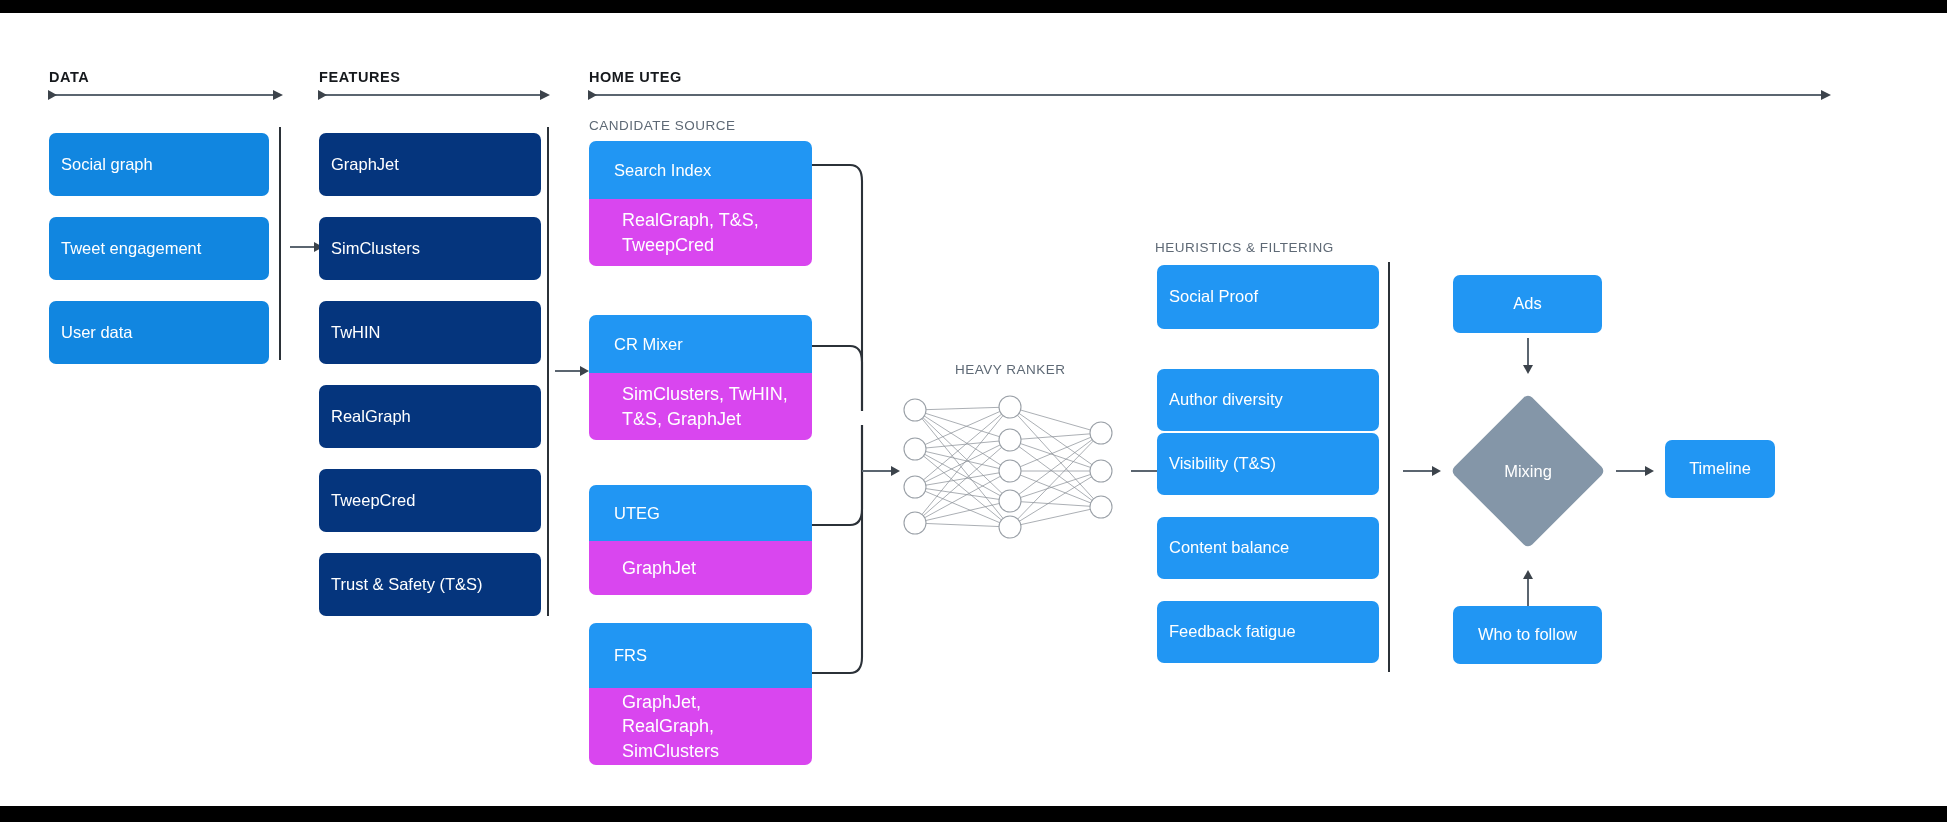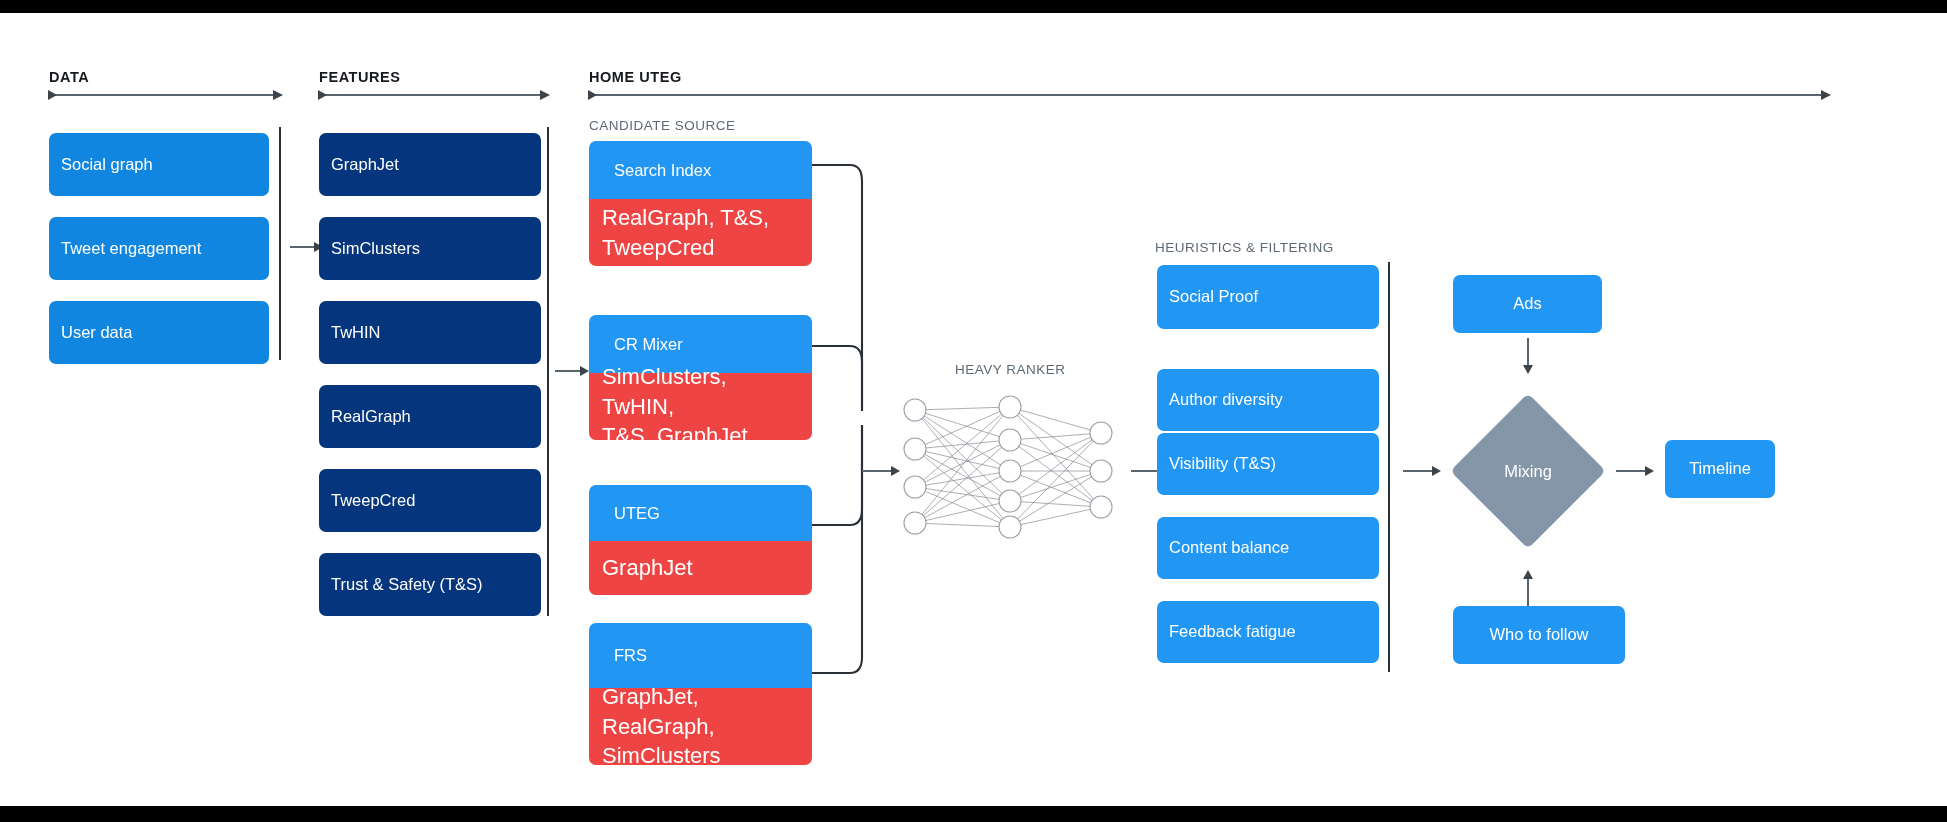--- a/index.html
+++ b/index.html
@@ -87,22 +87,22 @@
   .box.bright  { background: #2196f3; }
   .box.center  { justify-content: center; padding-left: 0; }
 
   
   .cs-card { position: absolute; width: 223px; border-radius: 7px; overflow: hidden; }
   .cs-head {
     background: #2196f3; color: #fff; font-size: 16.5px;
     display: flex; align-items: center; padding-left: 25px;
   }
   .cs-body {
-    background: #ef4444; color: #ffffff; font-size: 22px;
-    display: flex; align-items: center; padding: 0 18px 0 13px;
+    background: #d946ef; color: #ffffff; font-size: 18px;
+    display: flex; align-items: center; padding: 0 18px 0 33px;
     line-height: 1.34; white-space: pre-line;
   }
 
   
   .diamond {
     position: absolute;
     background: #8496a8;
     transform: rotate(45deg);
     border-radius: 6px;
   }
@@ -280,19 +280,19 @@
 
     <div class="conn" style="left:1403px; top:457px; width:30px;"></div>
 
     <div class="box bright center" style="left:1453px; top:262px; width:149px; height:58px;">Ads</div>
     <div class="conn-v down" style="left:1527px; top:325px; height:28px;"></div>
 
     <div class="diamond" style="left:1473px; top:403px; width:110px; height:110px;"></div>
     <div class="diamond-label" style="left:1473px; top:403px; width:110px; height:110px;">Mixing</div>
 
     <div class="conn-v up" style="left:1527px; top:565px; height:28px;"></div>
-    <div class="box bright center" style="left:1453px; top:593px; width:172px; height:58px;text-align:right;">Who to follow</div>
+    <div class="box bright center" style="left:1453px; top:593px; width:149px; height:58px;text-align:right;">Who to follow</div>
 
     <div class="conn" style="left:1616px; top:457px; width:30px;"></div>
     <div class="box bright center" style="left:1665px; top:427px; width:110px; height:58px;">Timeline</div>
 
   </div>
 </div>
 
 </body></html>

